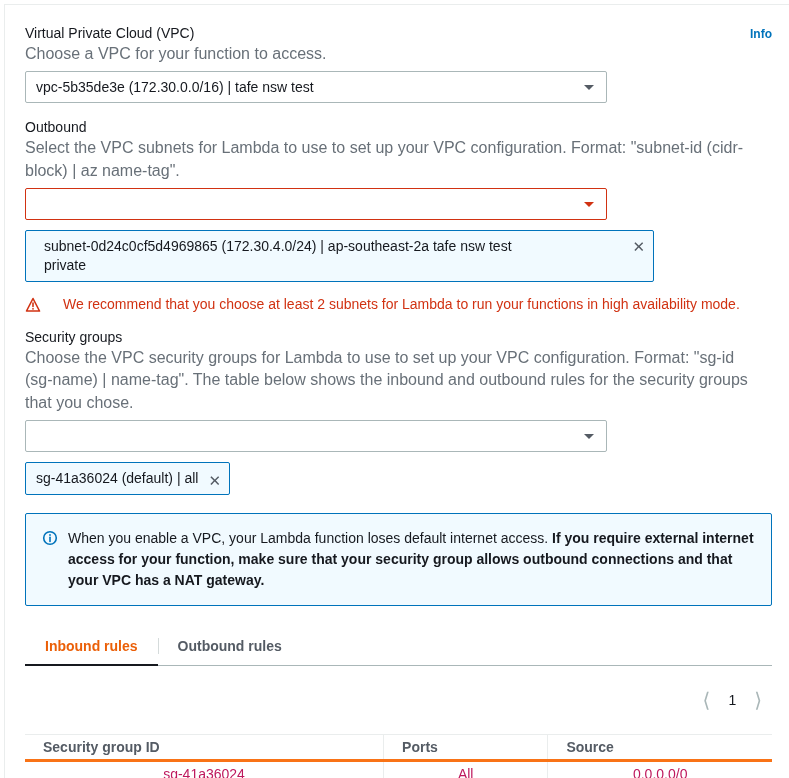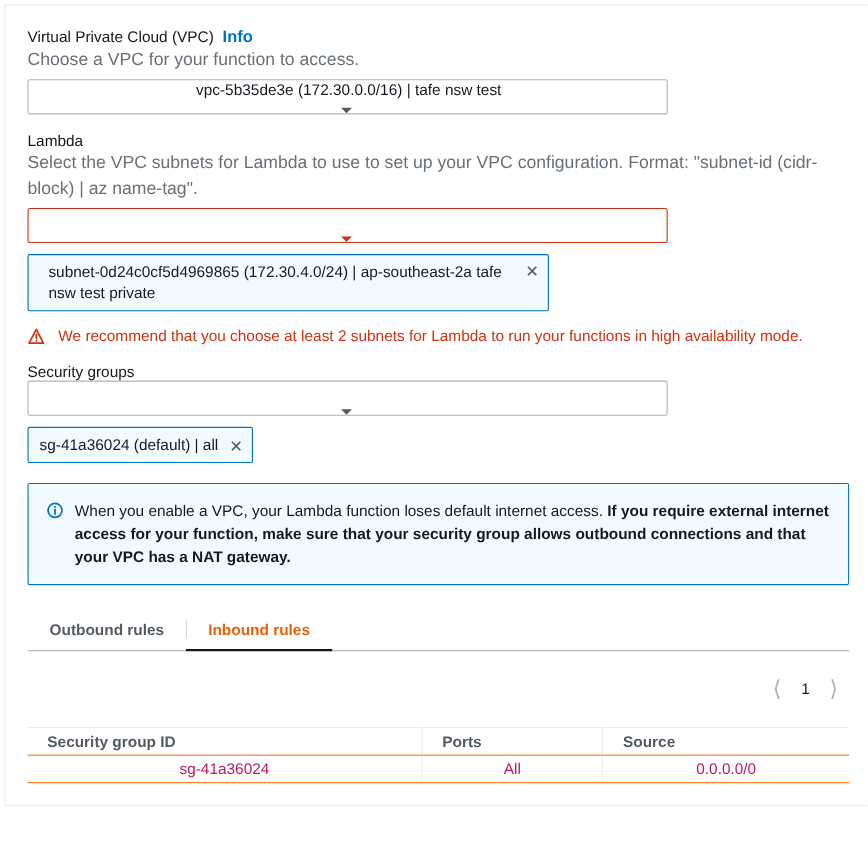--- a/index.html
+++ b/index.html
@@ -14,28 +14,29 @@
     border: 1px solid #eaeded;
     padding: 20px;
     width: 789px;
   }
   .field-block { margin-bottom: 16px; }
   .field-block.sg { margin-bottom: 18px; }
   .label-row {
     display: flex;
     align-items: baseline;
     gap: 8px;
+    justify-content: space-between;
   }
   .field-label {
     font-size: 14px;
     color: #16191f;
   }
   .info-link {
     color: #0073bb;
-    font-size: 15px;
+    font-size: 12px;
     font-weight: 700;
     cursor: pointer;
   }
   .field-desc {
     font-size: 16px;
     color: #687078;
     line-height: 1.4;
     margin-top: 2px;
     margin-bottom: 6px;
     max-width: 740px;
@@ -44,21 +45,20 @@
     border: 1px solid #aab7b8;
     border-radius: 2px;
     height: 32px;
     display: flex;
     align-items: center;
     justify-content: space-between;
     padding: 0 8px 0 10px;
     background: #fff;
     cursor: pointer;
     width: 582px;
-    flex-direction: column;
   }
   .dropdown.error { border: 1px solid #d13212; }
   .dropdown .value { font-size: 14px; color: #16191f; }
   .caret {
     width: 0; height: 0;
     border-left: 5px solid transparent;
     border-right: 5px solid transparent;
     border-top: 5px solid #545b64;
     margin-right: 4px;
   }
@@ -69,39 +69,39 @@
     justify-content: space-between;
     border: 1px solid #0073bb;
     background: #f1faff;
     border-radius: 2px;
     padding: 6px 8px 6px 10px;
     margin-top: 10px;
     font-size: 14px;
     line-height: 1.35;
     gap: 10px;
   }
-  .chip.subnet { width: 474px; align-items: flex-start; padding-left: 18px; }
+  .chip.subnet { width: 629px; align-items: flex-start; padding-left: 18px; }
   .chip .remove {
     cursor: pointer;
     color: #545b64;
     font-size: 15px;
     font-weight: 400;
     flex-shrink: 0;
     line-height: 1;
     padding-top: 2px;
   }
   .chip.subnet .chip-text {
     overflow-wrap: break-word;
     word-break: break-word;
     max-width: 495px;
   }
   .alert-row {
     display: flex;
     align-items: flex-start;
-    gap: 12px;
+    gap: 22px;
     margin-top: 14px;
     color: #d13212;
     font-size: 14px;
   }
   .alert-row .tri-icon { flex-shrink: 0; margin-top: 1px; }
   .info-box {
     border: 1px solid #0073bb;
     background: #f1faff;
     border-radius: 2px;
     padding: 14px 16px;
@@ -157,21 +157,21 @@
   .pager .pg-num { font-size: 14px; color: #16191f; font-weight:400;}
   table.rules {
     width: 100%;
     border-collapse: collapse;
     border-top: 1px solid #eaeded;
     font-size: 14px;
   }
   table.rules th, table.rules td {
     text-align: left;
     padding: 4px 18px;
-    border-bottom: 1px solid #f97316;
+    border-bottom: 3px solid #f97316;
     border-right: 1px solid #eaeded;
   }
   table.rules th {
     font-weight: 700;
     color: #545b64;
     background: #fafafa00;
   }
   table.rules th:last-child, table.rules td:last-child { border-right: none; }
   table.rules td { color: #be185d; text-align: center; }
   svg { display: block; }
@@ -188,21 +188,21 @@
     </div>
     <div class="field-desc">Choose a VPC for your function to access.</div>
     <div class="dropdown">
       <span class="value">vpc-5b35de3e (172.30.0.0/16) | tafe nsw test</span>
       <span class="caret"></span>
     </div>
   </div>
 
   <div class="field-block">
     <div class="label-row">
-      <span class="field-label">Lambda</span>
+      <span class="field-label">Outbound</span>
     </div>
     <div class="field-desc">Select the VPC subnets for Lambda to use to set up your VPC configuration. Format: "subnet-id (cidr-block) | az name-tag".</div>
     <div class="dropdown error">
       <span class="value"></span>
       <span class="caret"></span>
     </div>
     <div class="chip subnet">
       <span class="chip-text">subnet-0d24c0cf5d4969865 (172.30.4.0/24) | ap-southeast-2a tafe nsw test private</span>
       <span class="remove">✕</span>
     </div>
@@ -215,20 +215,21 @@
           </svg>
       </span>
       <span>We recommend that you choose at least 2 subnets for Lambda to run your functions in high availability mode.</span>
     </div>
   </div>
 
   <div class="field-block sg">
     <div class="label-row">
       <span class="field-label">Security groups</span>
     </div>
+    <div class="field-desc">Choose the VPC security groups for Lambda to use to set up your VPC configuration. Format: "sg-id (sg-name) | name-tag". The table below shows the inbound and outbound rules for the security groups that you chose.</div>
     <div class="dropdown">
       <span class="value"></span>
       <span class="caret"></span>
     </div>
     <div class="chip">
       <span>sg-41a36024 (default) | all</span>
       <span class="remove">✕</span>
     </div>
   </div>
 
@@ -239,22 +240,22 @@
           <circle cx="8" cy="5" r="0.9" fill="#0073bb"></circle>
           <line x1="8" y1="7.2" x2="8" y2="11.4" stroke="#0073bb" stroke-width="1.6" stroke-linecap="round"></line>
         </svg>
     </span>
     <div class="info-text">
       <span>When you enable a VPC, your Lambda function loses default internet access. </span><b>If you require external internet access for your function, make sure that your security group allows outbound connections and that your VPC has a NAT gateway.</b>
     </div>
   </div>
 
   <div class="tabs">
+    <div class="tab active">Inbound rules</div>
     <div class="tab">Outbound rules</div>
-    <div class="tab active">Inbound rules</div>
   </div>
 
   <div class="pager">
     <span class="pg-arrow">⟨</span>
     <span class="pg-num">1</span>
     <span class="pg-arrow">⟩</span>
   </div>
 
   <table class="rules">
     <thead>

